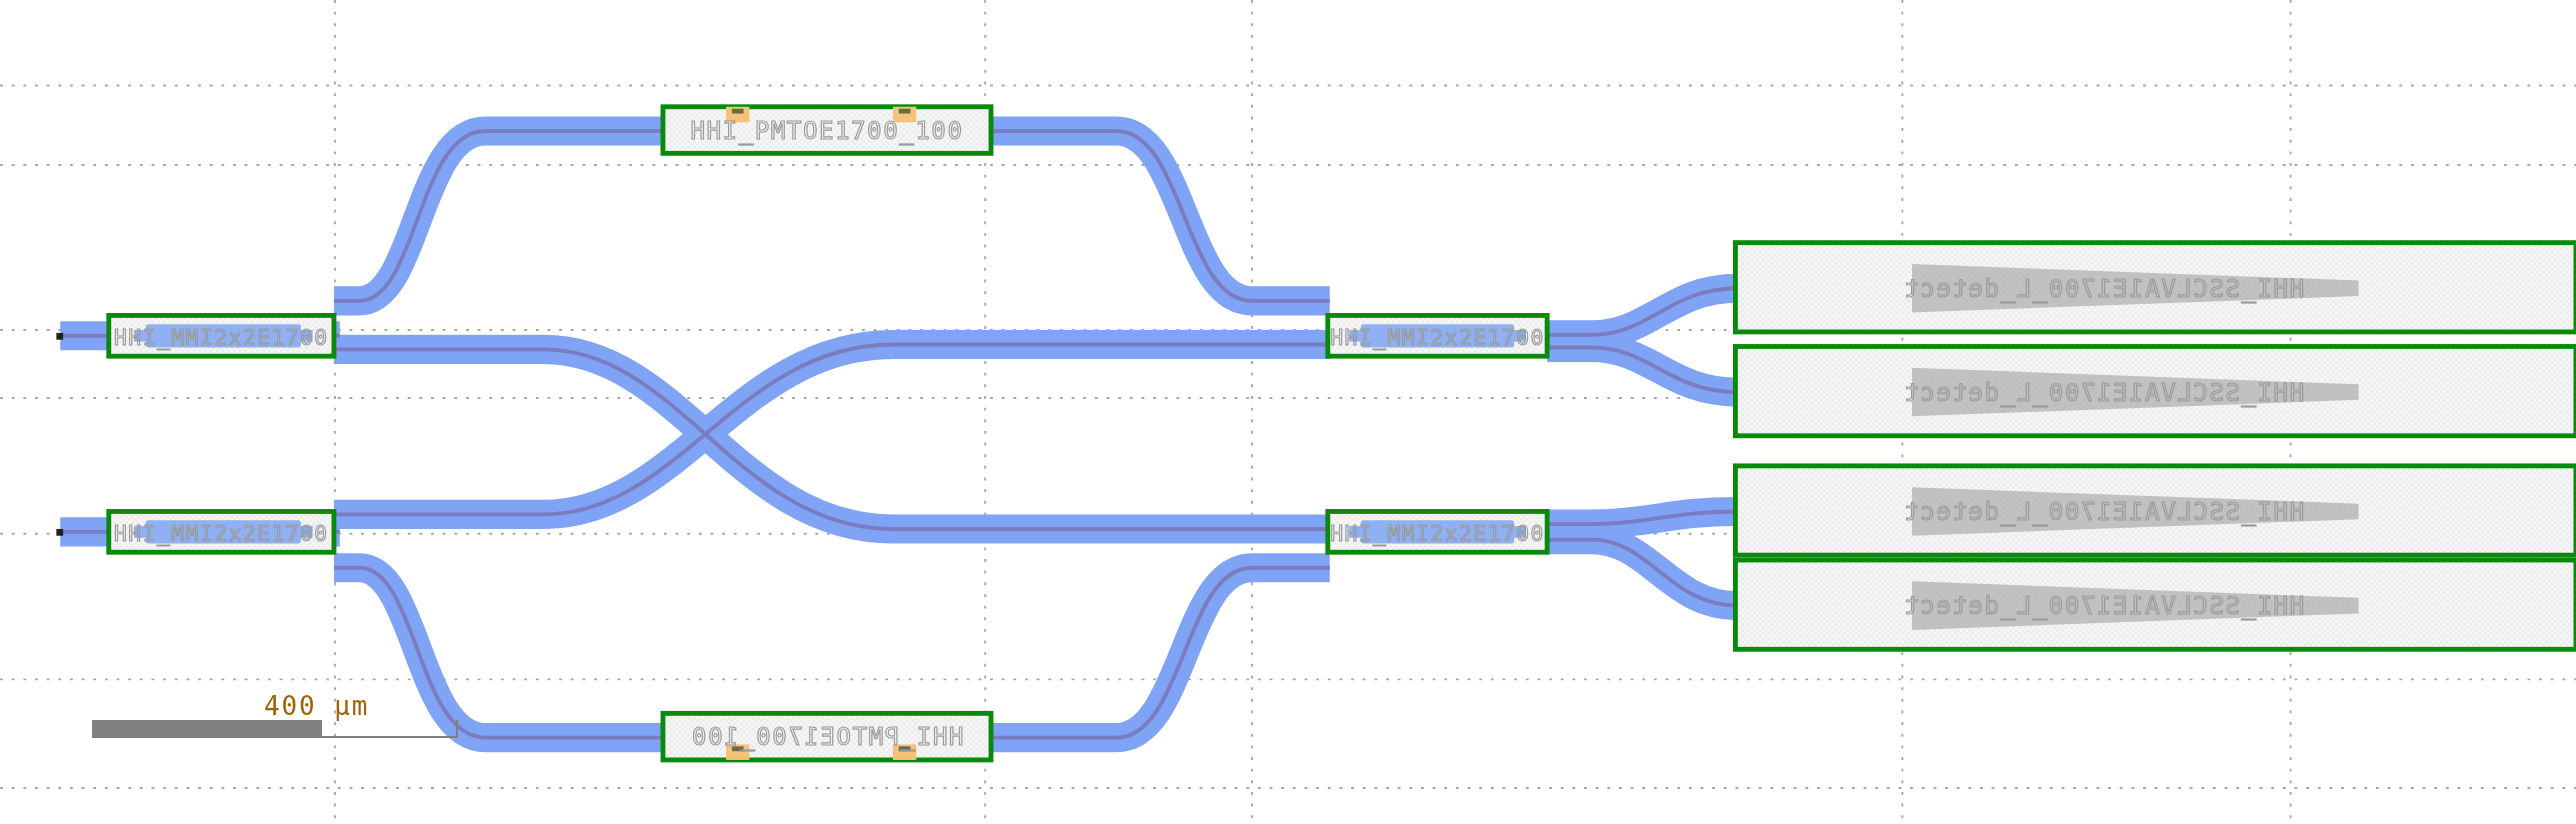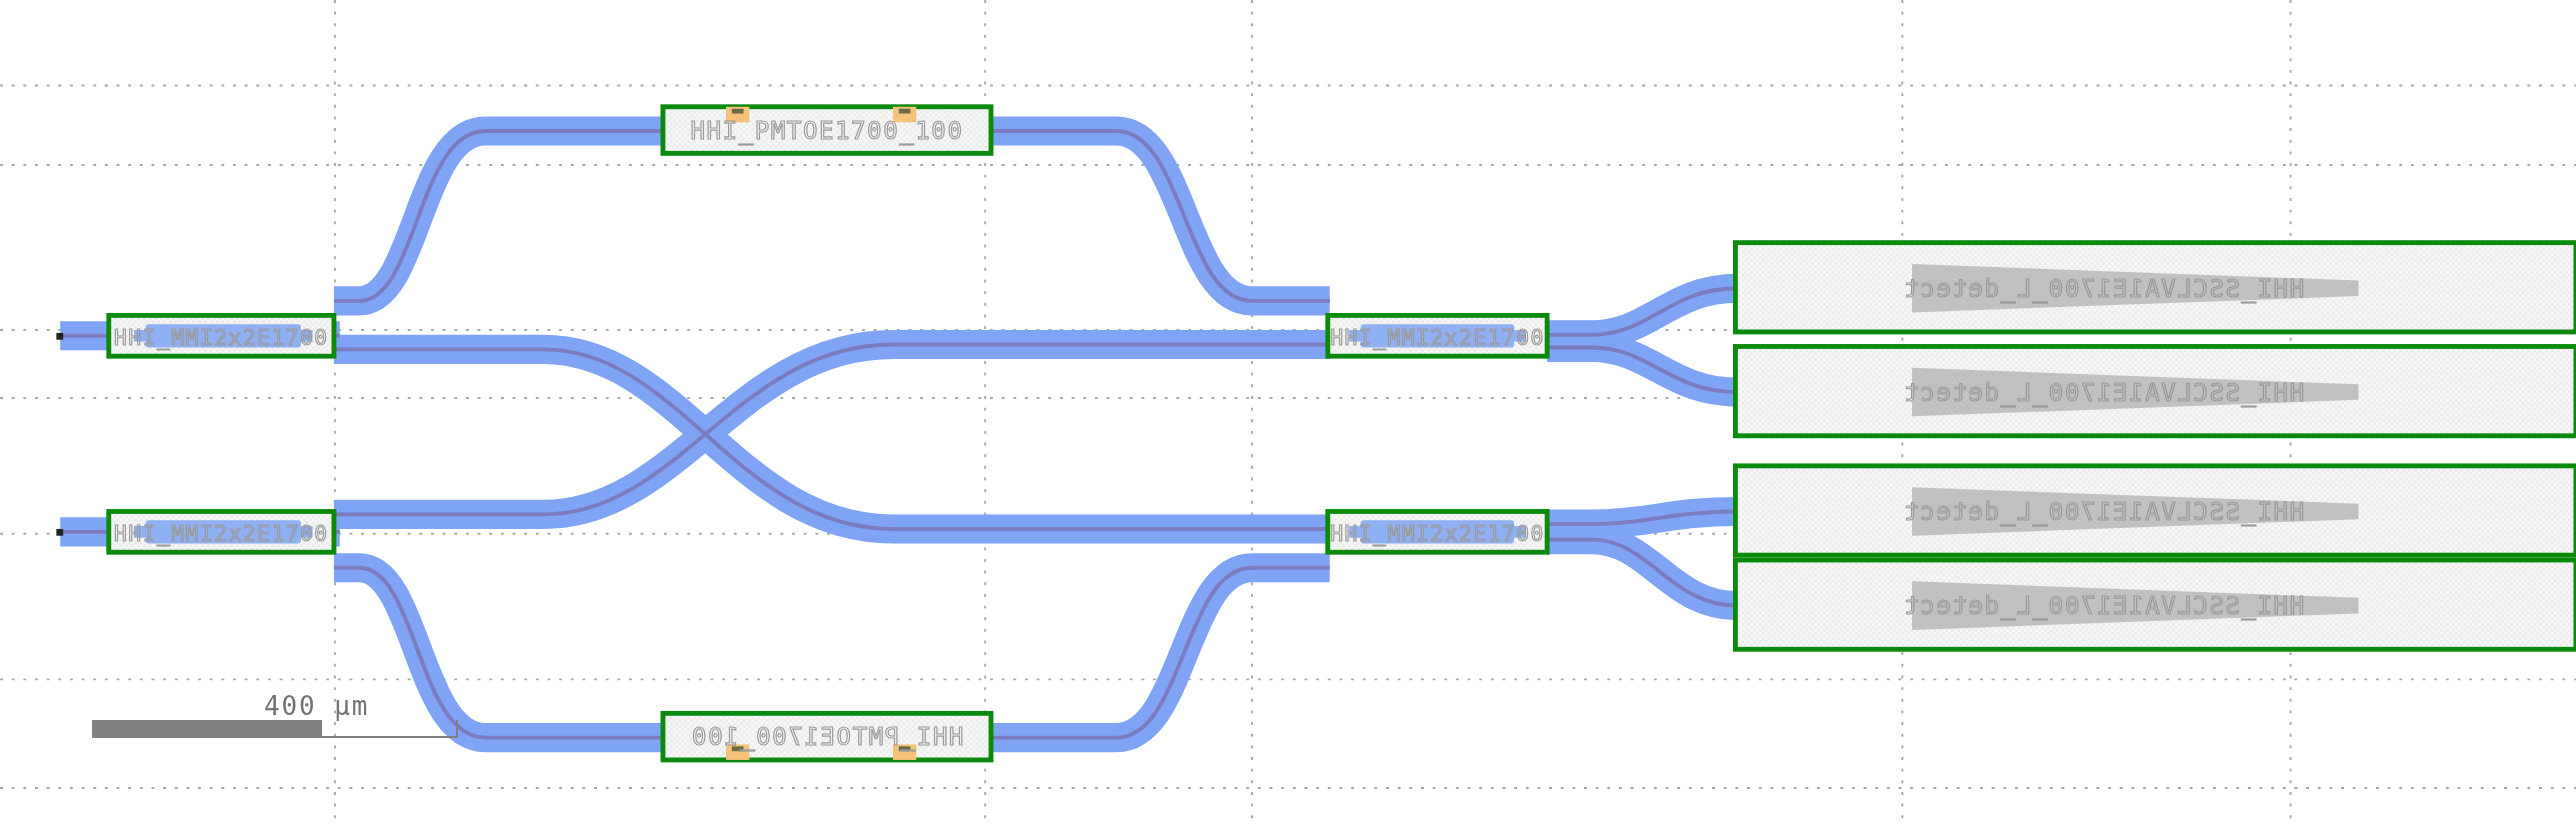--- a/index.html
+++ b/index.html
@@ -7,21 +7,21 @@
        font-family:"DejaVu Sans Mono","Liberation Mono",monospace;}
   #stage{position:relative;width:2284px;height:824px;background:#ffffff;}
   #stage svg{position:absolute;left:0;top:0;}
   .layer{position:absolute;left:0;top:0;width:2576px;height:824px;}
   
   #scalebar{position:absolute;left:92px;top:720px;width:230px;height:17.5px;
             background:#808080;}
   #scaletail{position:absolute;left:322px;top:720px;width:136px;height:17.5px;
              border-right:2.9px solid #808080;border-bottom:2.9px solid #808080;
              box-sizing:border-box;}
-  #scaletext{position:absolute;left:264px;top:691px;font-size:26px;color:#737373;
+  #scaletext{position:absolute;left:264px;top:691px;font-size:26px;color:#a16207;
              letter-spacing:1.9px;white-space:nowrap;
              font-family:"DejaVu Sans Mono","Liberation Mono",monospace;}
 </style>
 </head>
 <body>
 
 <div id="stage">
 
   <svg class="layer" width="2576" height="824" viewBox="0 0 2654 849">
     <defs>

